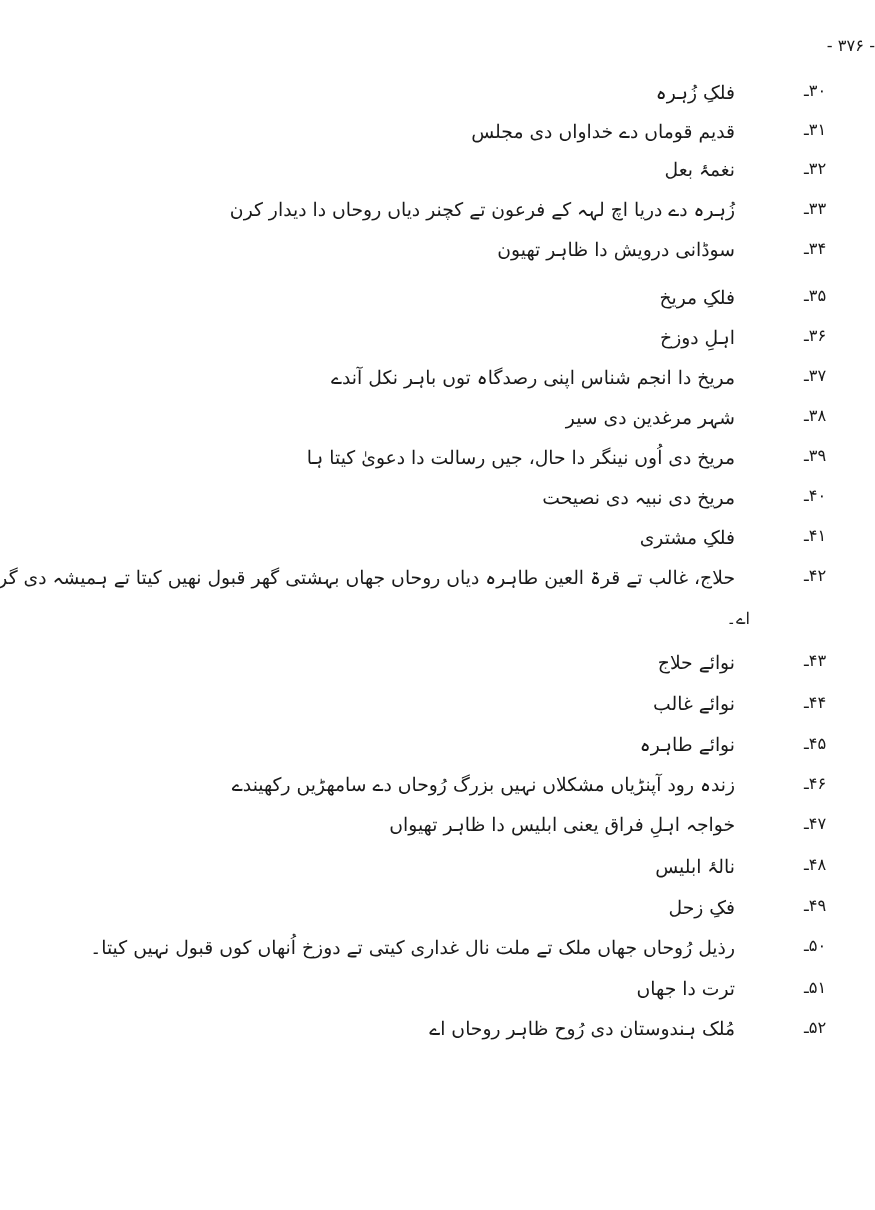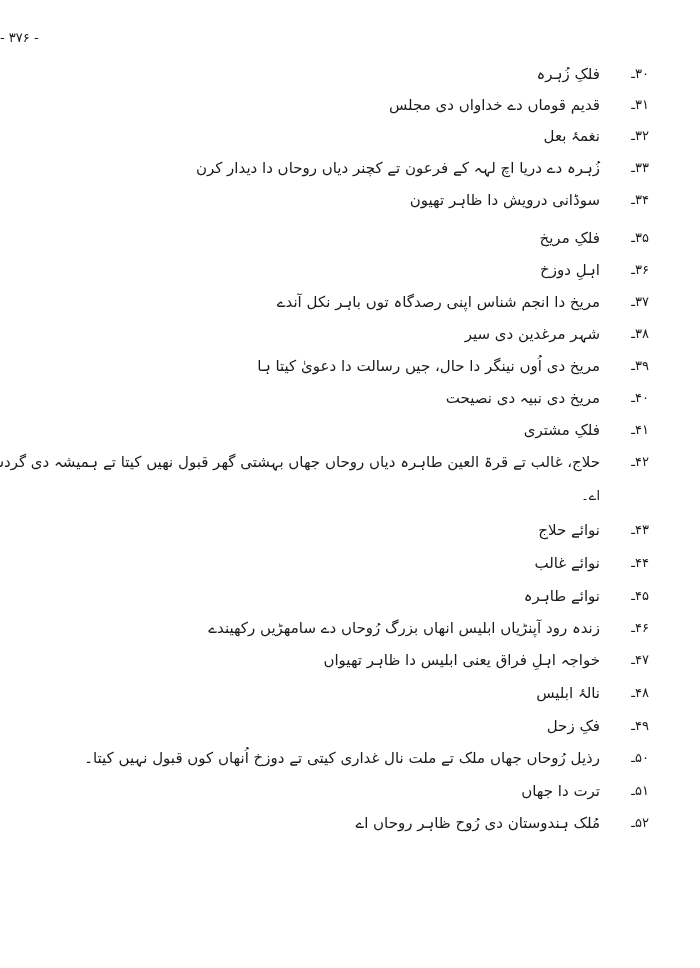--- a/index.html
+++ b/index.html
@@ -1,33 +1,33 @@
 <!DOCTYPE html>
 <html><head>
   <meta charset="utf-8">
   <style>
     html, body { margin: 0; padding: 0; background: #ffffff; }
     body {
       width: 700px; height: 968px; position: relative; overflow: hidden;
       font-family: "DejaVu Sans", sans-serif; color: #1a1a1a;
     }
     .page-number {
-      position: absolute; top: 30px; left: 0; width: 700px; text-align: left;
+      position: absolute; top: 30px; left: 0; width: 700px; text-align: right;
       font-size: 13px; direction: rtl;
     }
     .entry {
       position: absolute; right: 0; direction: rtl;
       font-size: 15px; line-height: 20px; white-space: nowrap;
     }
     .entry .num {
-      position: absolute; right: 51px; width: 40px; 
+      position: absolute; right: 39px; width: 40px; 
       font-size: 13px;
     }
     .entry .text {
-      position: absolute; right: 100px; text-align: right;
+      position: absolute; right: 112px; text-align: right;
     }
     .cont {
       position: absolute; right: 100px; direction: rtl; font-size: 13px; line-height: 20px;
     }
   </style>
 </head>
 <body>
 
 <div class="page-number">- ۳۷۶ -</div>
 
@@ -91,21 +91,21 @@
     <div class="entry" style="top: 553px; width: 700px;">
       <span class="num">۴۴ـ</span>
       <span class="text">نوائے غالب</span>
     </div>
     <div class="entry" style="top: 586px; width: 700px;">
       <span class="num">۴۵ـ</span>
       <span class="text">نوائے طاہرہ</span>
     </div>
     <div class="entry" style="top: 618px; width: 700px;">
       <span class="num">۴۶ـ</span>
-      <span class="text">زندہ رود آپنڑیاں ابلیس انھاں بزرگ رُوحاں دے سامھڑیں رکھیندے</span>
+      <span class="text">زندہ رود آپنڑیاں مشکلاں نہیں بزرگ رُوحاں دے سامھڑیں رکھیندے</span>
     </div>
     <div class="entry" style="top: 650px; width: 700px;">
       <span class="num">۴۷ـ</span>
       <span class="text">خواجہ اہلِ فراق یعنی ابلیس دا ظاہر تھیواں</span>
     </div>
     <div class="entry" style="top: 683px; width: 700px;">
       <span class="num">۴۸ـ</span>
       <span class="text">نالۂ ابلیس</span>
     </div>
     <div class="entry" style="top: 716px; width: 700px;">

